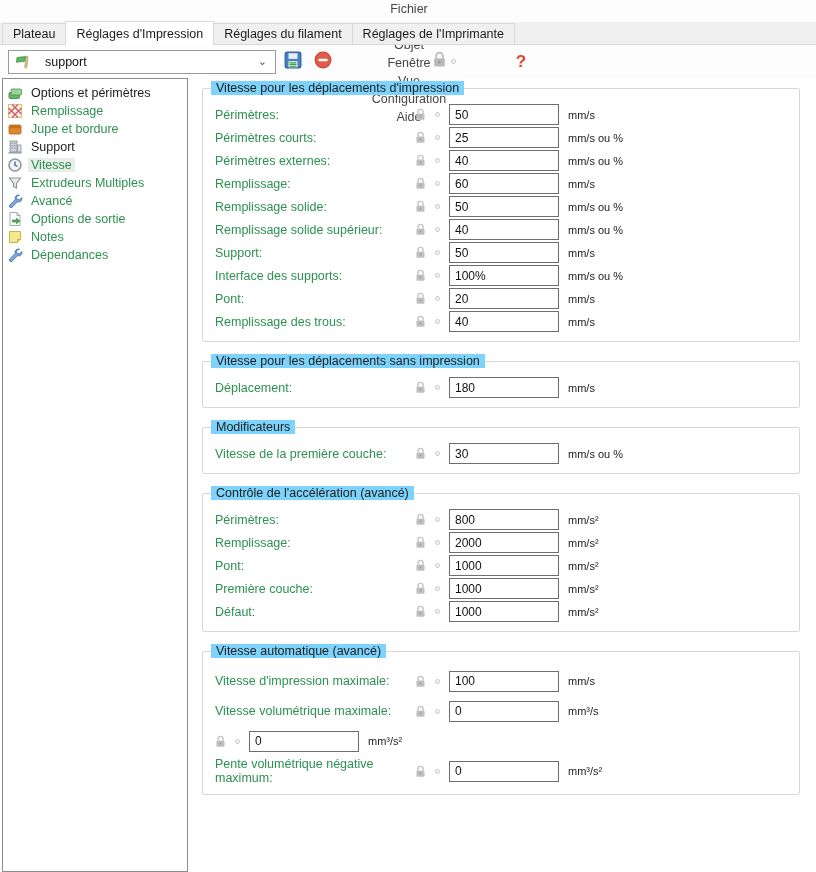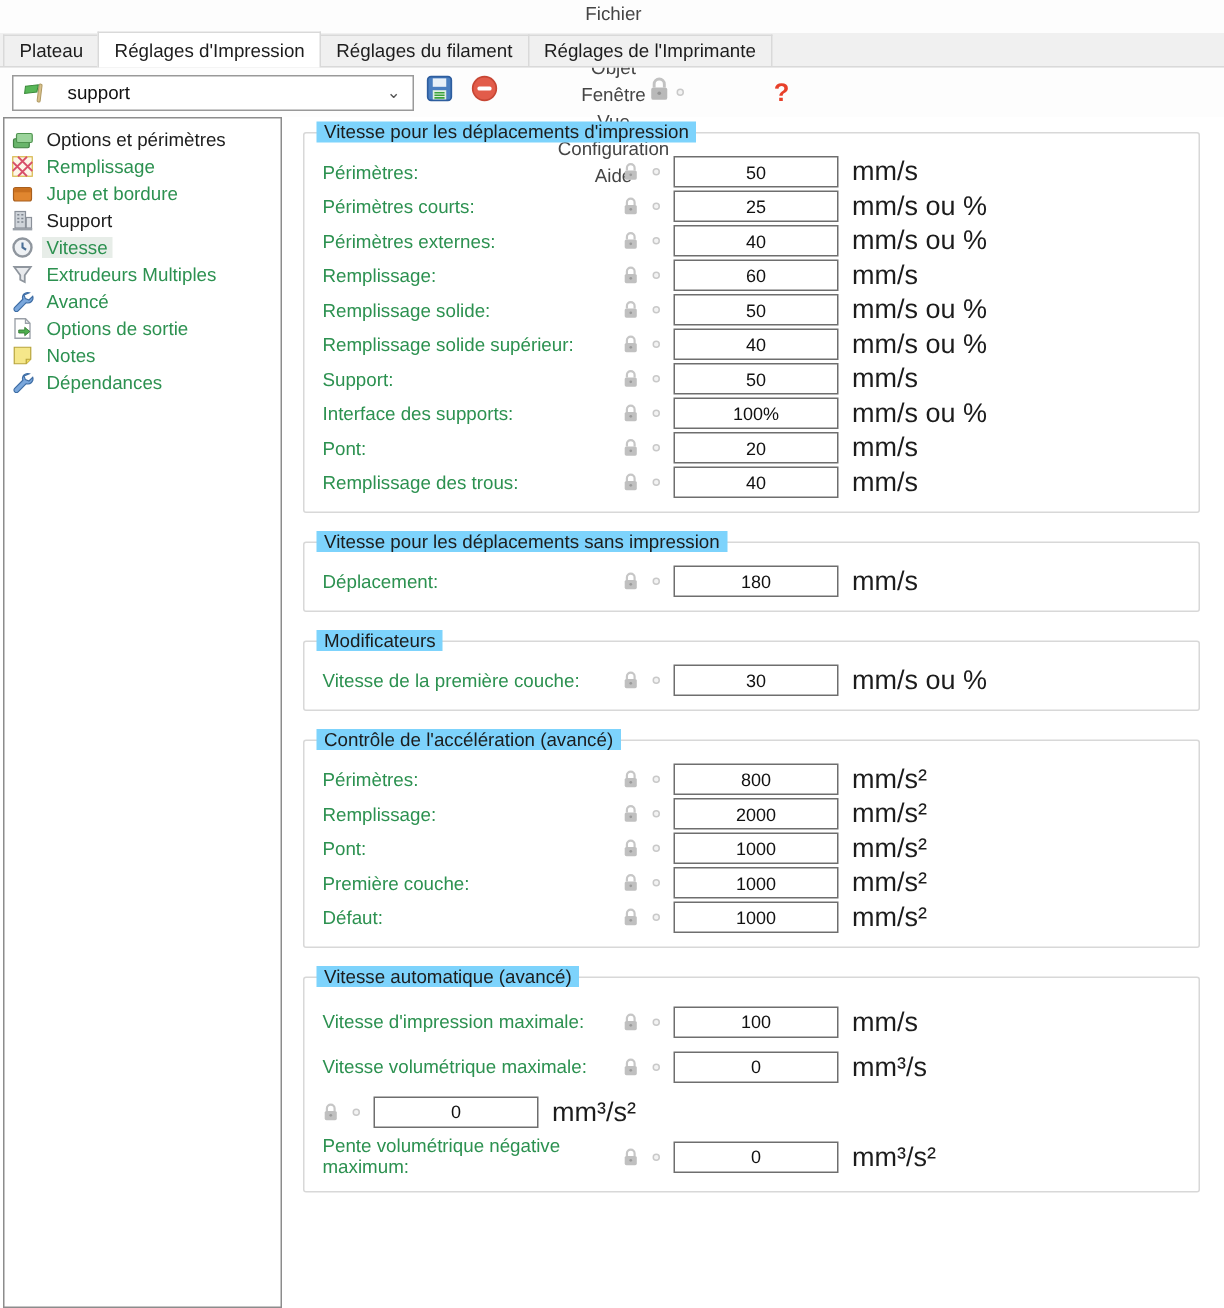--- a/index.html
+++ b/index.html
@@ -36,22 +36,22 @@
 
   .main { position:absolute; left:202px; top:10px; width:598px; }
   .groupbox { position:relative; border:1px solid #d8d8d8; border-radius:2px; padding:14px 10px 8px 12px; margin-bottom:19px; }
   .groupbox-title { position:absolute; top:-8px; left:8px; background:#7dd3fc; padding:0 5px; font-size:12.5px; color:#1c1c1c; }
 
   .row { display:flex; align-items:center; height:23px; }
   .row.wide { min-height:30px; }
   .row .opt-label { width:200px; font-size:12.5px; color:#2c9150; line-height:14px; }
   .lock-cell { width:20px; display:flex; align-items:center; }
   .dot { width:5px; height:5px; border:1px solid #c9c9c9; border-radius:50%; margin-right:9px; background:#f3f3f3; }
-  .opt-input { width:110px; height:21px; border:1px solid #6e6e6e; font-family:"Liberation Sans",sans-serif; font-size:12px; padding:0 5px; color:#111; background:#fff;text-align:center; }
-  .unit { font-size:18px; color:#1c1c1c; margin-left:9px; white-space:nowrap; }
+  .opt-input { width:110px; height:21px; border:1px solid #6e6e6e; font-family:"Liberation Sans",sans-serif; font-size:12px; padding:0 5px; color:#111; background:#fff; }
+  .unit { font-size:11px; color:#1c1c1c; margin-left:9px; white-space:nowrap; }
 </style>
 </head>
 <body>
 
 <div class="menu-bar" id="menu-bar">
     <div class="menu-item">Fichier</div>
     <div class="menu-item">Plateau</div>
     <div class="menu-item">Objet</div>
     <div class="menu-item">Fenêtre</div>
     <div class="menu-item">Vue</div>

